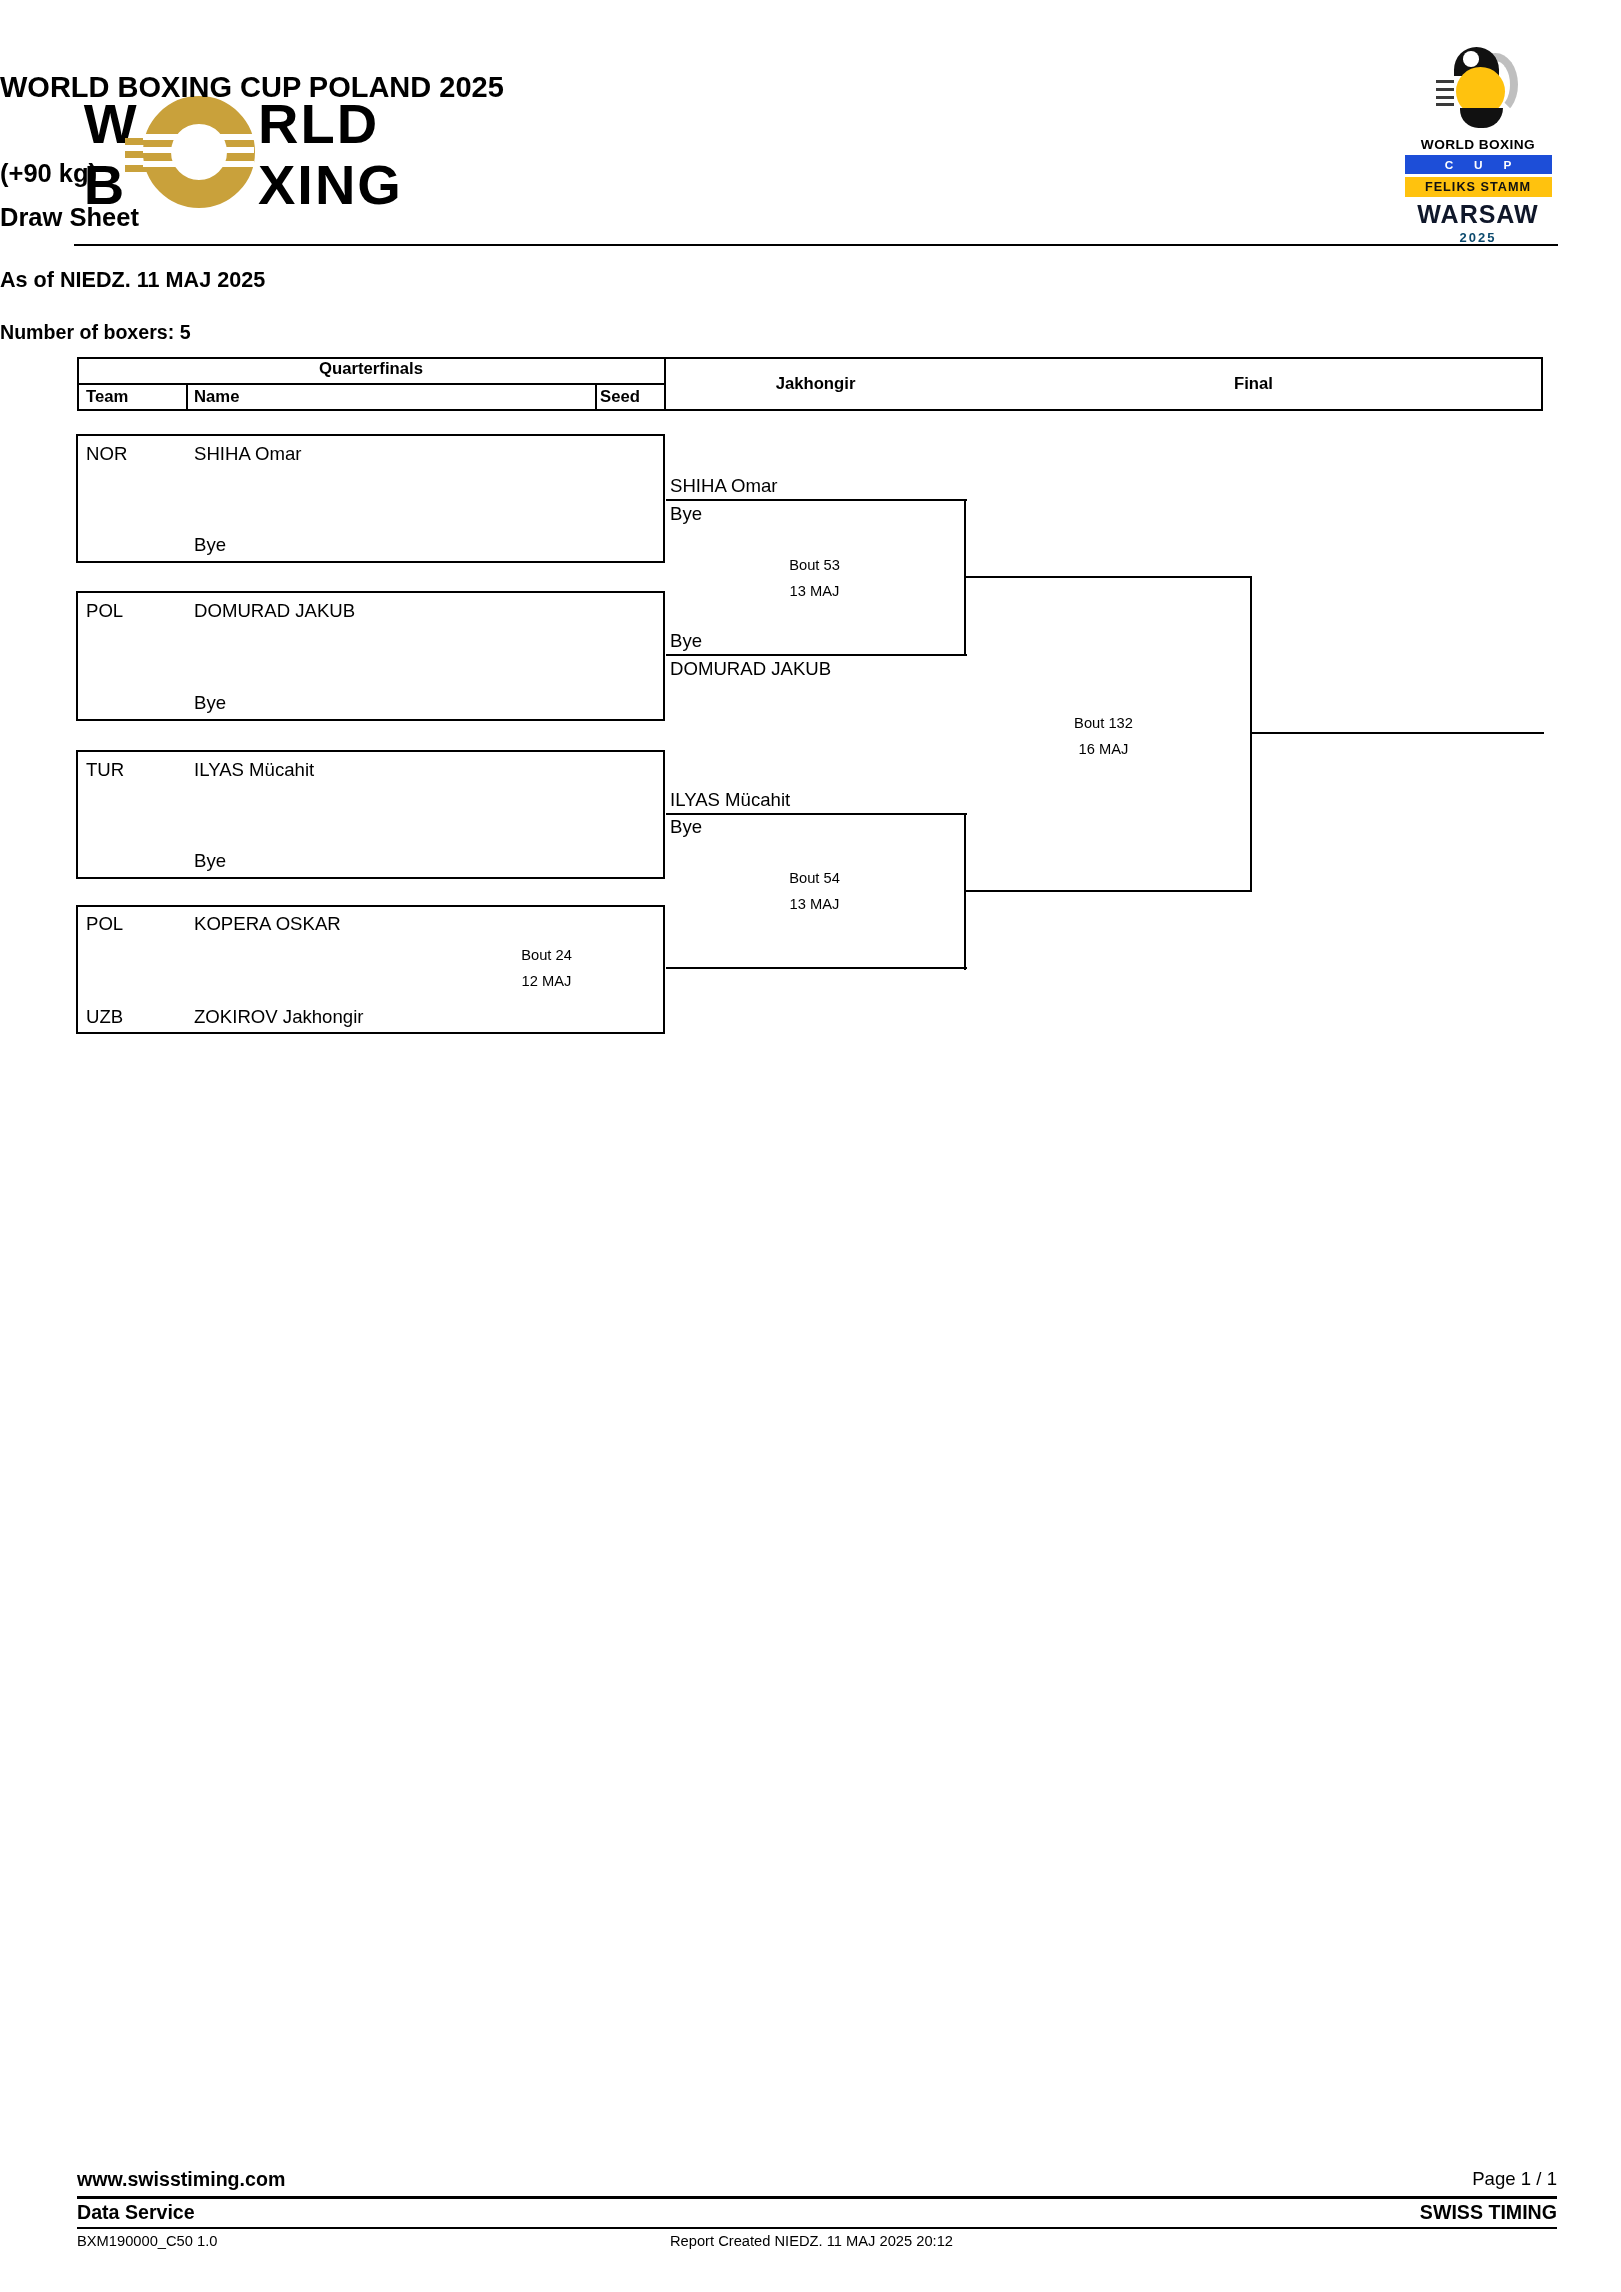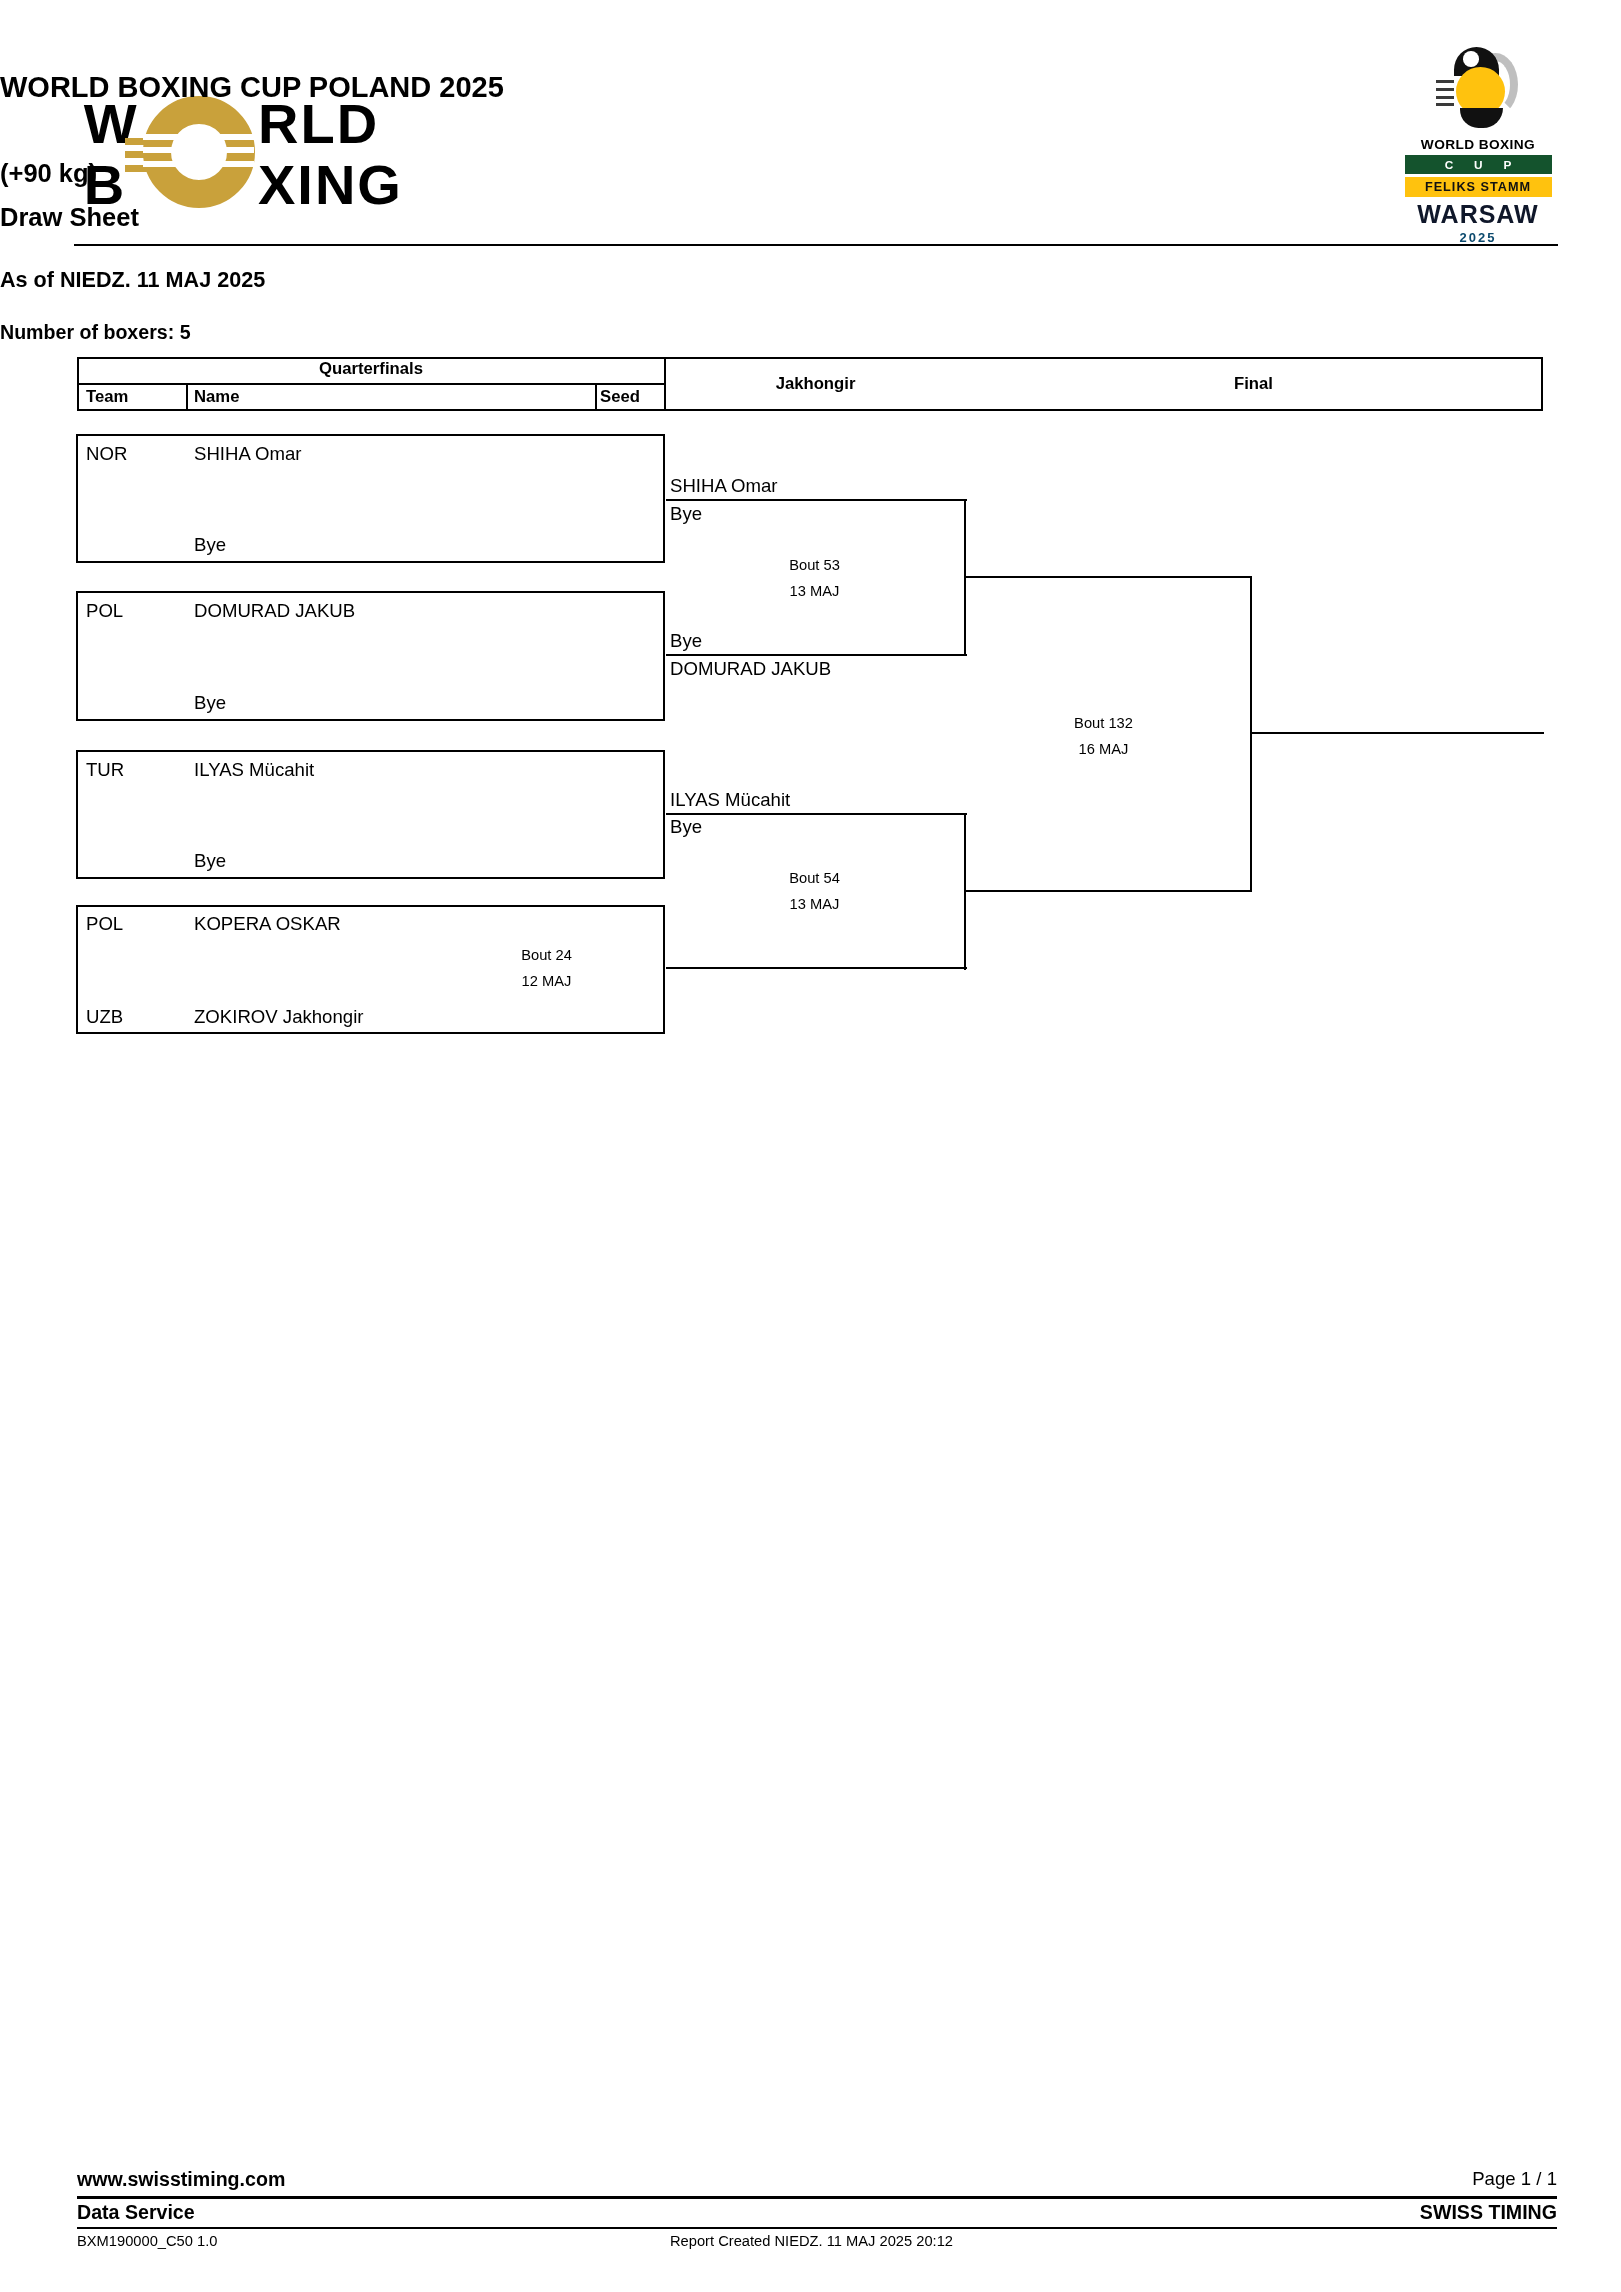--- a/index.html
+++ b/index.html
@@ -25,21 +25,21 @@
   #logo-right{left:1390px;top:47px;width:176px;height:204px;display:flex;flex-direction:column;align-items:center;}
   .emblem{position:relative;width:88px;height:86px;}
   .e-stripes{position:absolute;left:2px;top:33px;width:17.6px;height:27.4px;
              background:repeating-linear-gradient(#3a3a3a 0 2.9px,transparent 2.9px 7.8px);}
   .e-gray{position:absolute;right:3.9px;top:5.9px;width:45px;height:63px;border:8.8px solid #BFBFBF;border-left-color:transparent;border-bottom-color:transparent;border-radius:50%;box-sizing:border-box;}
   .e-hook{position:absolute;left:19.6px;top:0px;width:45px;height:29px;background:#111;border-radius:22.5px 22.5px 0 0;}
   .e-dot{position:absolute;left:29px;top:3.9px;width:15.7px;height:15.7px;background:#fff;border-radius:50%;}
   .e-ball{position:absolute;left:21.6px;top:19.6px;width:49px;height:49px;background:#FFC20E;border-radius:50%;}
   .e-bot{position:absolute;left:25.5px;top:61px;width:43px;height:19.6px;background:#111;border-radius:0 0 23.5px 21.6px;}
   .e-org{font-size:13.7px;font-weight:900;letter-spacing:0.4px;margin-top:3.9px;white-space:nowrap;}
-  .e-cup{width:147px;height:19.6px;background:#14532d;color:#fff;font-size:11.8px;font-weight:bold;letter-spacing:8.8px;text-indent:8.8px;margin-top:2.9px;}
+  .e-cup{width:147px;height:19.6px;background:#1d4ed8;color:#fff;font-size:11.8px;font-weight:bold;letter-spacing:8.8px;text-indent:8.8px;margin-top:2.9px;}
   .e-feliks{width:147px;height:19.6px;background:#FFC20E;color:#111;font-size:12.7px;font-weight:900;letter-spacing:1px;margin-top:2.9px;}
   .e-city{font-size:25px;line-height:31px;font-weight:900;color:#0f172a;letter-spacing:1px;margin-top:2px;}
   .e-year{font-size:13px;font-weight:900;color:#0c4a6e;letter-spacing:2px;}
 </style>
 </head>
 <body>
 
 <div id="page">
 
   <div class="abs" id="logo-left">

